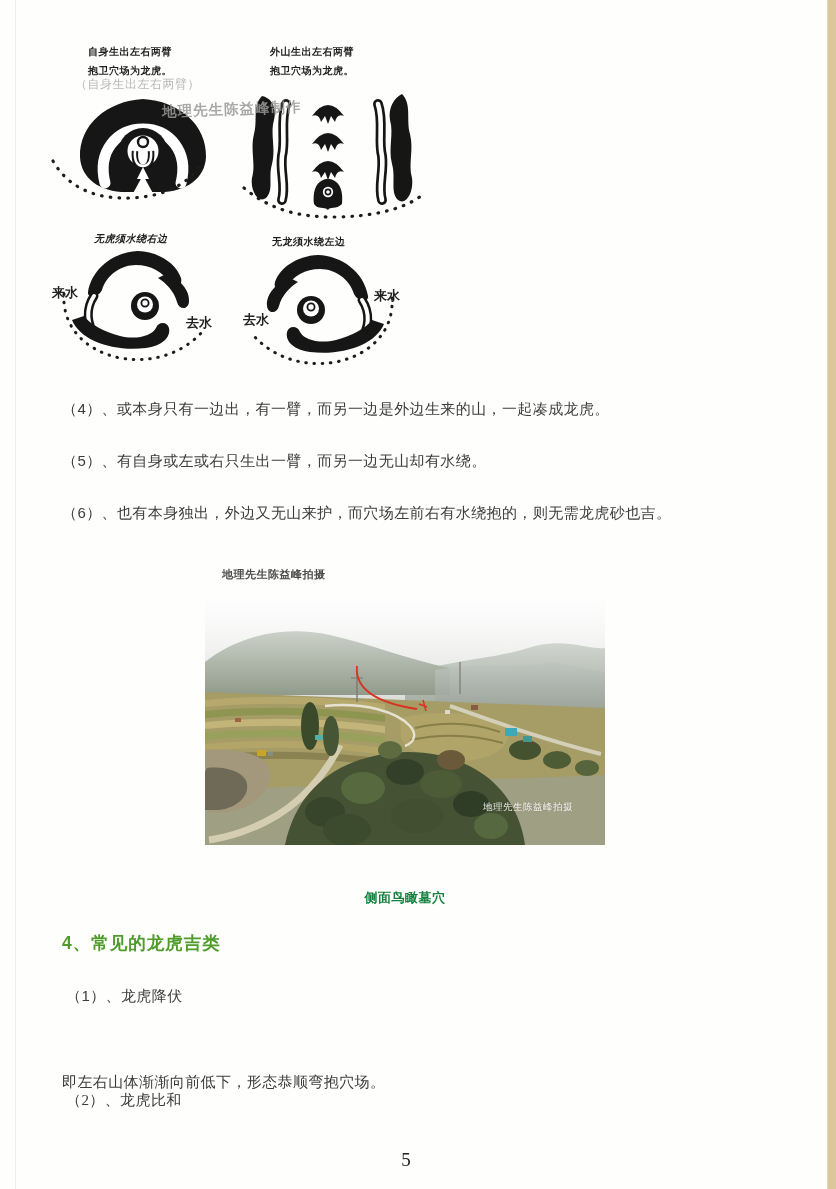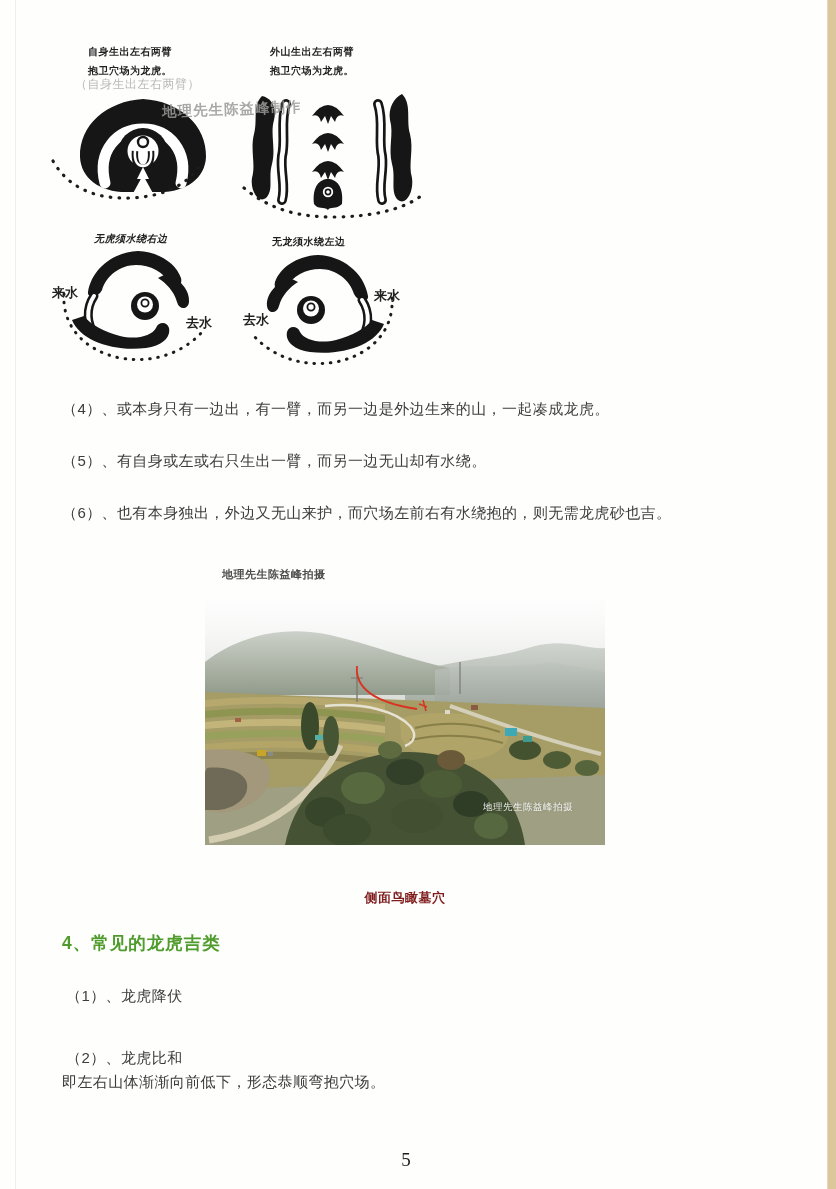--- a/index.html
+++ b/index.html
@@ -19,21 +19,21 @@
   .diagram-svg { position:absolute; }
   .water-label { position:absolute; font-size:13px; font-weight:700; color:#222; }
 
   
   .para { position:absolute; left:62px; width:716px; font-size:15px; color:#3c3c3c; line-height:22px; letter-spacing:.4px; }
 
   
   .photo-credit { position:absolute; left:222px; top:567px; font-size:11px; font-weight:700; color:#4d4d4d; letter-spacing:.5px; }
   .photo-frame { position:absolute; left:205px; top:600px; width:400px; height:245px; background:#aab0a0; overflow:hidden; }
   .photo-watermark { position:absolute; left:278px; top:201px; font-size:9.5px; color:rgba(255,255,255,.92); letter-spacing:.5px; text-shadow:0 0 2px rgba(0,0,0,.25); }
-  .photo-caption { position:absolute; left:205px; top:889px; width:400px; text-align:center; font-size:13px; font-weight:700; color:#7f1d1d; letter-spacing:.5px; }
+  .photo-caption { position:absolute; left:205px; top:889px; width:400px; text-align:center; font-size:13px; font-weight:700; color:#15803d; letter-spacing:.5px; }
 
   
   .section-heading { position:absolute; left:62px; top:931px; font-size:17.5px; font-weight:700; color:#4f9c2c; letter-spacing:1px; }
   .page-number { position:absolute; left:0; top:1149px; width:812px; text-align:center; font-family:"Liberation Serif","DejaVu Serif",serif; font-size:19px; color:#1d1d1d; }
 </style>
 </head>
 <body>
 
 <div class="page">
   <div class="left-edge-line"></div>
@@ -175,16 +175,16 @@
       <path d="M214,104 l8,3 M218,100 l3,11" fill="none" stroke="#d83421" stroke-width="1.5"></path>
     </svg>
     <div class="photo-watermark">地理先生陈益峰拍摄</div>
   </div>
 
   <div class="photo-caption">侧面鸟瞰墓穴</div>
 
   <div class="section-heading">4、常见的龙虎吉类</div>
   <div class="para" style="top:985px; left:66px;">（1）、龙虎降伏</div>
   <div class="para" style="top:1037px;margin-top:34px;">即左右山体渐渐向前低下，形态恭顺弯抱穴场。</div>
-  <div class="para" style="top:1047px; left:66px;">（2）、龙虎比和</div>
+  <div class="para" style="top:1089px; left:66px;font-family:Liberation Serif, serif;">（2）、龙虎比和</div>
 
   <div class="page-number">5</div>
 </div>
 
 </body></html>

